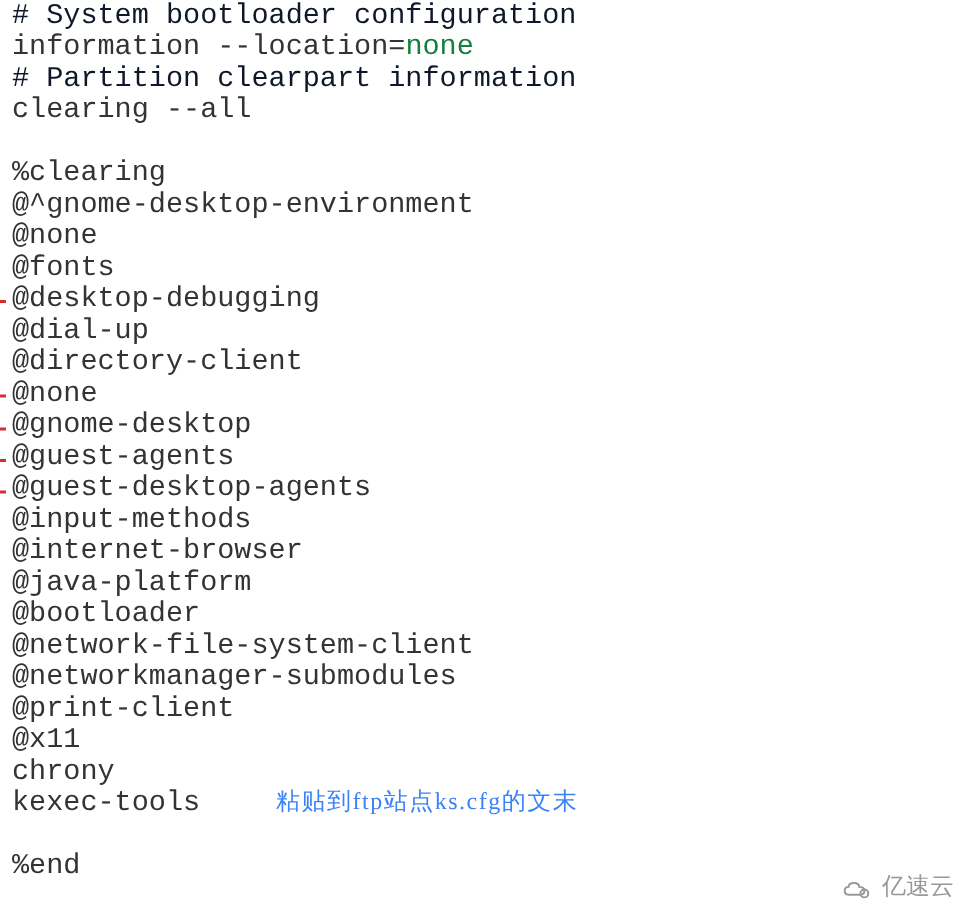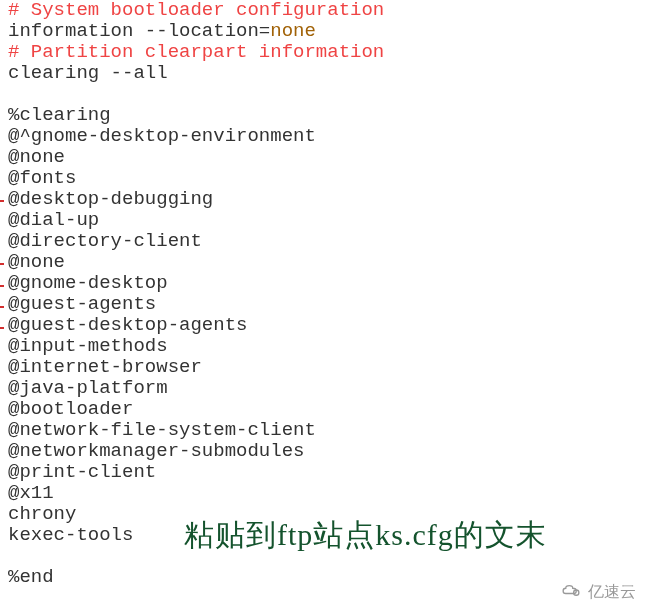--- a/index.html
+++ b/index.html
@@ -17,37 +17,38 @@
       position: relative;
       overflow: hidden;
       padding-left: 8px;
       padding-top: 0;
     }
     .code-area {
       white-space: pre;
       color: #333;
     }
     .comment {
-      color: #ef4444;
+      color: #0f172a;
     }
     .keyword {
-      color: #a16207;
+      color: #15803d;
     }
     .annotation {
       position: absolute;
-      color: #14532d;
+      color: #3b82f6;
       font-family: "SimSun", "宋体", serif;
-      font-size: 30px;
+      font-size: 16px;
       letter-spacing: 1px;
     }
     .watermark {
       position: absolute;
       right: 12px;
       bottom: 6px;
       display: flex;
+      align-items: center;
       gap: 6px;
       color: #999;
       font-family: "Microsoft YaHei", sans-serif;
       font-size: 16px;
     }
     .watermark-icon {
       width: 22px;
       height: 14px;
       position: relative;
     }

